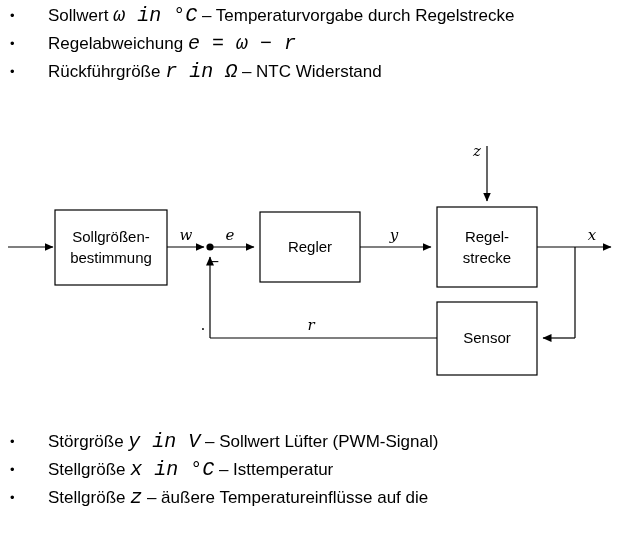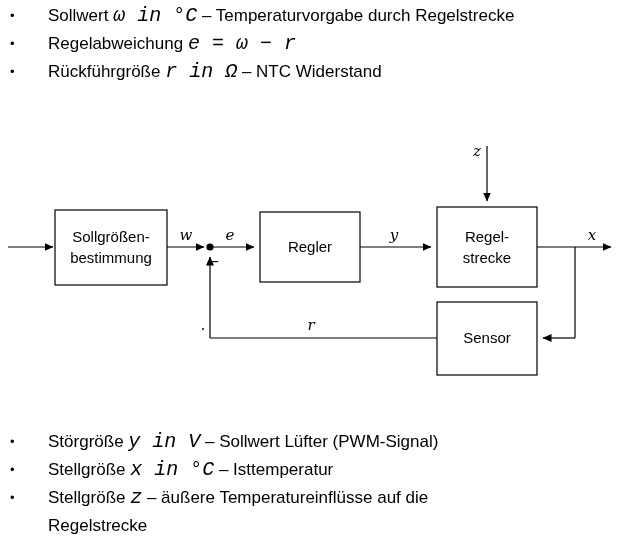--- a/index.html
+++ b/index.html
@@ -138,16 +138,15 @@
       <span class="bullet-text"><span>Störgröße </span><span class="math">y in V</span><span> – Sollwert Lüfter (PWM-Signal)</span></span>
     </div>
     <div class="bullet-row">
       <span class="bullet-char">•</span>
       <span class="bullet-text"><span>Stellgröße </span><span class="math">x in °C</span><span> – Isttemperatur</span></span>
     </div>
     <div class="bullet-row">
       <span class="bullet-char">•</span>
       <span class="bullet-text"><span>Stellgröße </span><span class="math">z</span><span> – äußere Temperatureinflüsse auf die</span></span>
     </div>
-    <div class="cont-line">Regelstrecke</div>
   </div>
 
 </div>
 
 </body></html>

